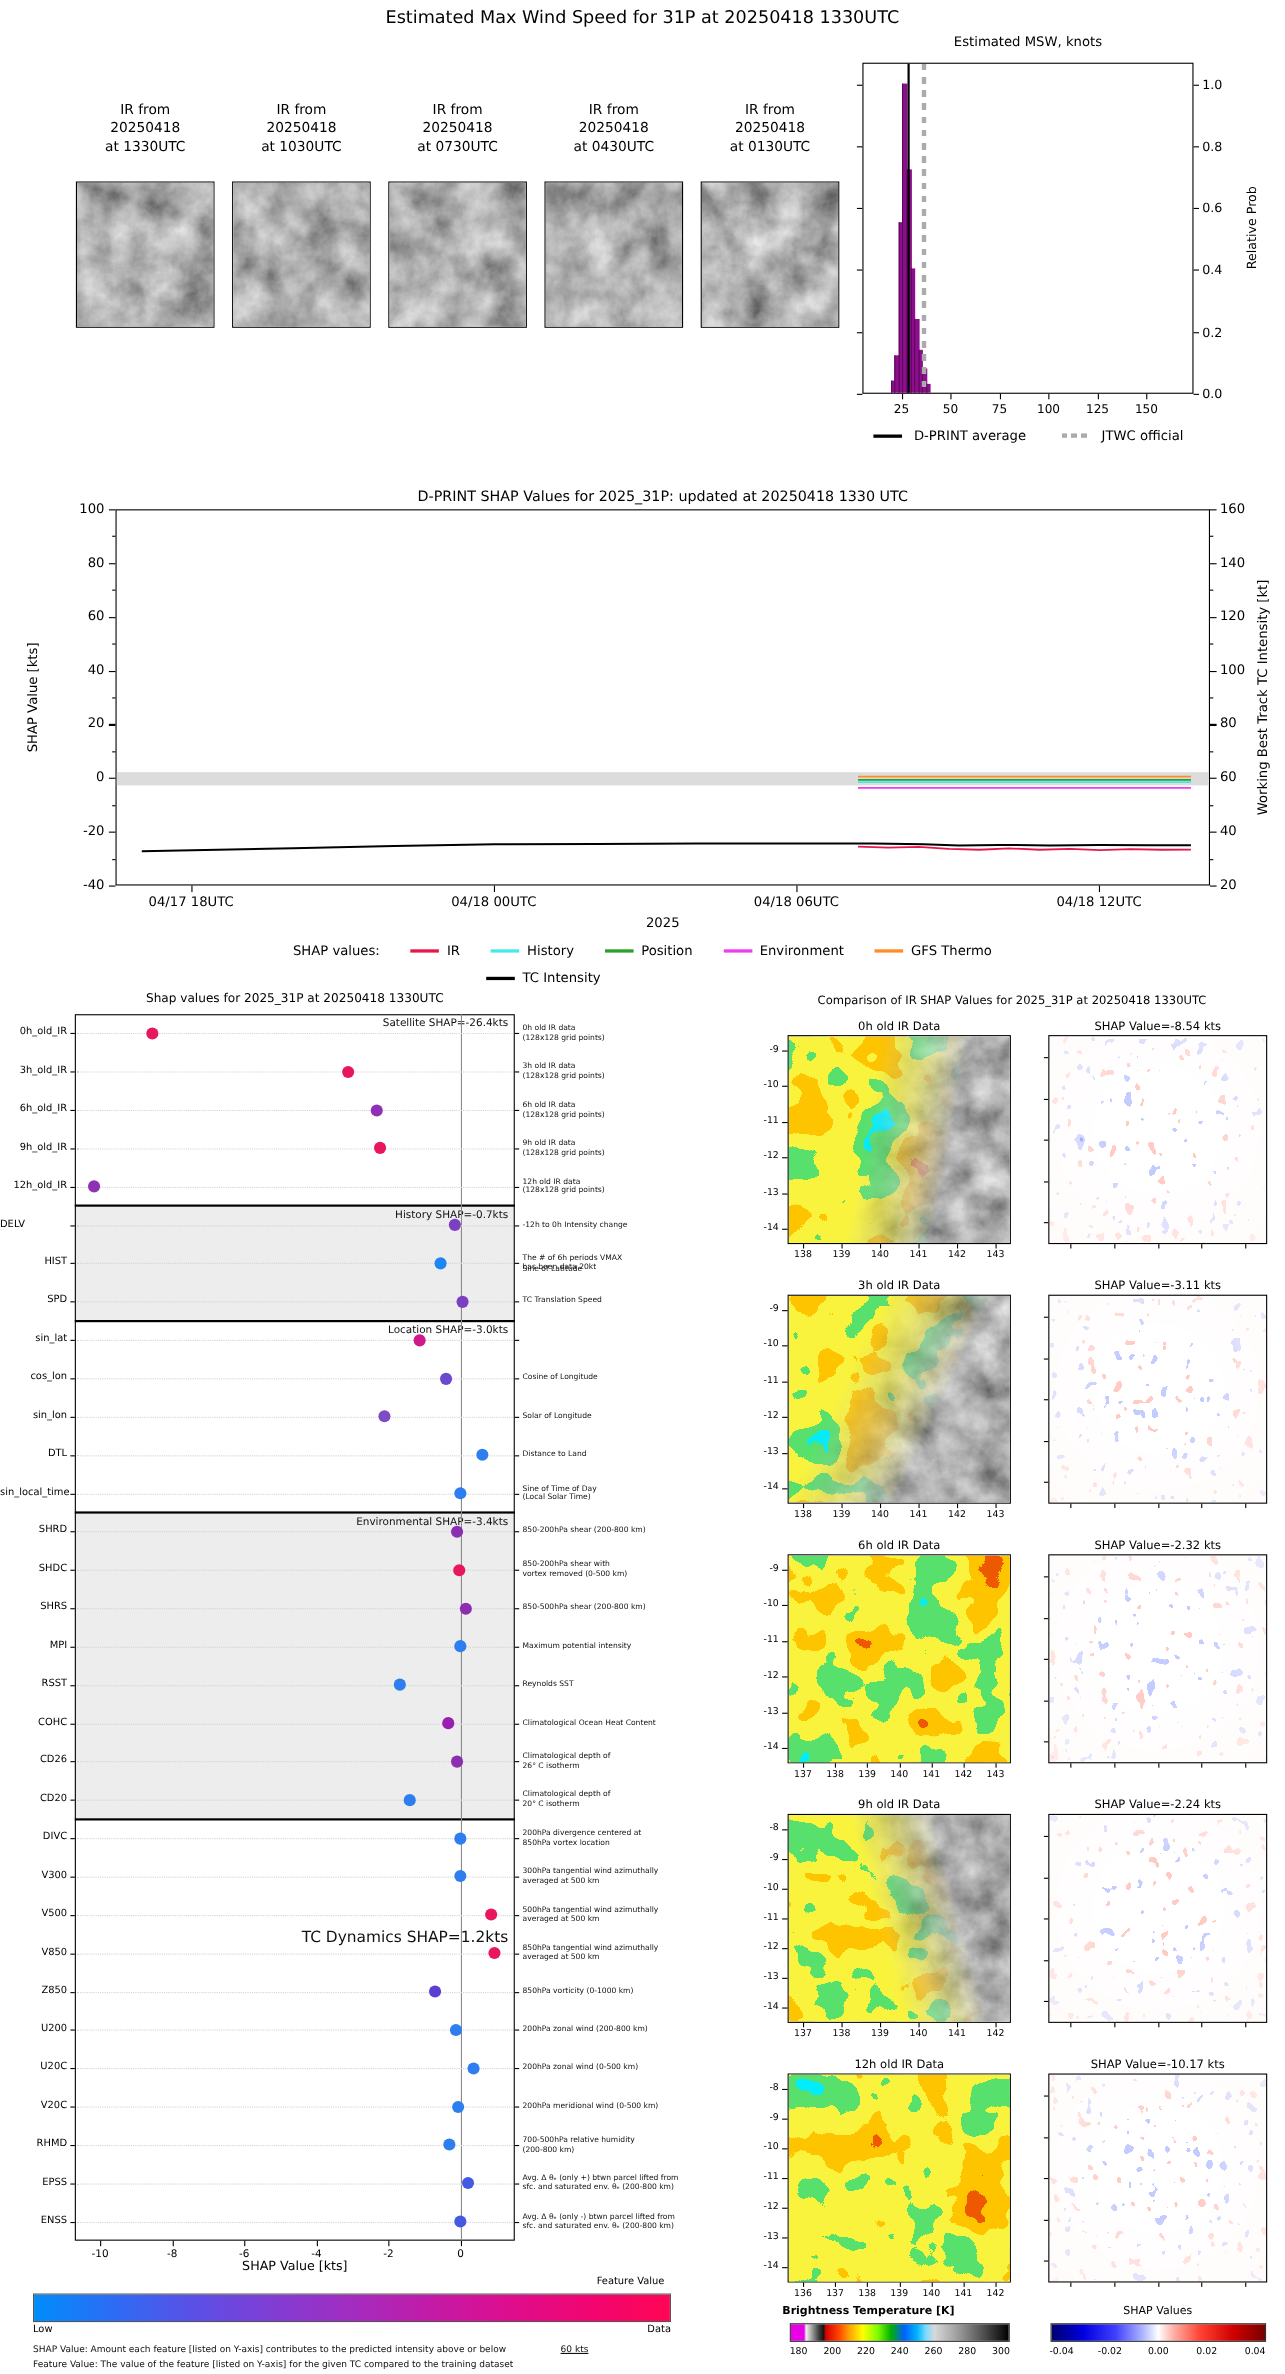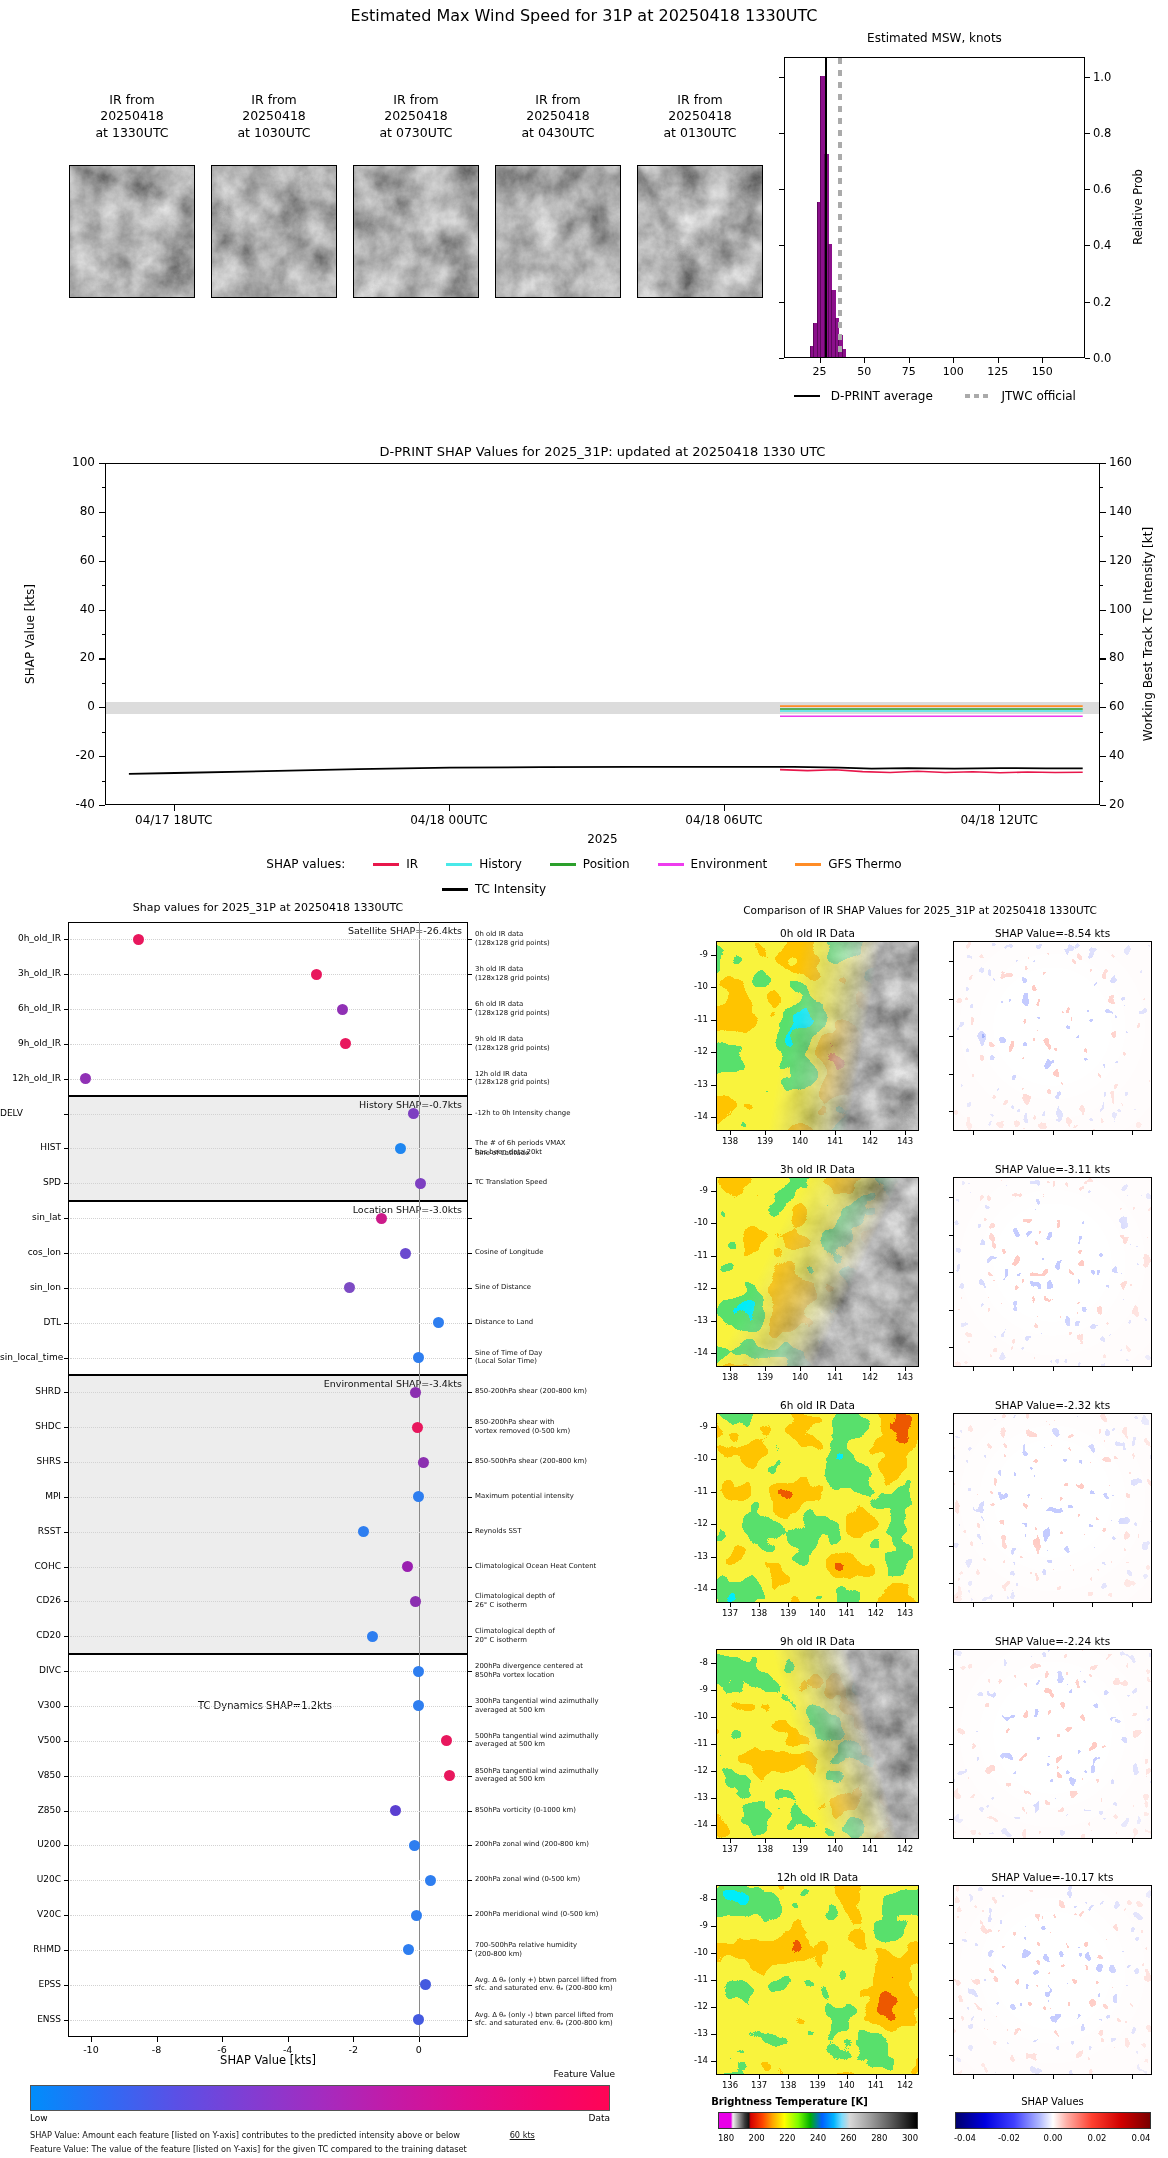--- a/index.html
+++ b/index.html
@@ -38,21 +38,21 @@
   <div class="abs ctr" style="left:105px;top:832px;width:995px;font-size:12px;">2025</div>
   <div class="abs ctr" style="left:0;top:856px;width:1168px;font-size:12px;">
     <span class="legend-item" style="font-weight:normal;">SHAP values:</span><span class="legend-item"><span class="legend-swatch tl-swatch" style="background: rgb(232, 23, 75);"></span><span>IR</span></span><span class="legend-item"><span class="legend-swatch tl-swatch" style="background: rgb(73, 233, 233);"></span><span>History</span></span><span class="legend-item"><span class="legend-swatch tl-swatch" style="background: rgb(44, 160, 44);"></span><span>Position</span></span><span class="legend-item"><span class="legend-swatch tl-swatch" style="background: rgb(238, 60, 238);"></span><span>Environment</span></span><span class="legend-item"><span class="legend-swatch tl-swatch" style="background: rgb(255, 140, 38);"></span><span>GFS Thermo</span></span>
   </div>
   <div class="abs ctr" style="left:0;top:881px;width:988px;font-size:12px;">
     <span class="legend-item"><span class="legend-swatch tl-swatch" style="background: rgb(0, 0, 0);"></span><span>TC Intensity</span></span>
   </div>
 
   <div class="abs ctr" style="left:68px;top:901px;width:400px;font-size:11px;">Shap values for 2025_31P at 20250418 1330UTC</div>
   <div class="abs ctr" style="left:68px;top:2053px;width:400px;font-size:11.5px;">SHAP Value [kts]</div>
-  <div class="abs" style="left:455px;top:2069px;width:160px;text-align:right;font-size:9px;">Feature Value</div>
+  <div class="abs" style="left:444px;top:2069px;width:160px;text-align:right;font-size:9px;">Feature Value</div>
   <div class="abs" style="left:30px;top:2085px;width:580px;height:26px;border:0.5px solid #555;box-sizing:border-box;background:linear-gradient(90deg,#008dfb 0%,#2b6df5 12%,#5a50e6 25%,#7f3ed4 37%,#a32cc0 50%,#c21ba8 62%,#de0d8d 75%,#f20570 88%,#ff0555 100%);"></div>
   <div class="abs" style="left:30px;top:2113px;font-size:9px;">Low</div>
   <div class="abs" style="left:450px;top:2113px;width:160px;text-align:right;font-size:9px;">Data</div>
   <div class="abs" style="left:30px;top:2130px;width:590px;font-size:8.2px;color:#111;"><span>SHAP Value: Amount each feature [listed on Y-axis] contributes to the predicted intensity above or below </span><u>60 kts</u></div>
   <div class="abs" style="left:30px;top:2144px;width:590px;font-size:8.2px;color:#111;">Feature Value: The value of the feature [listed on Y-axis] for the given TC compared to the training dataset</div>
 
   <div class="abs ctr" style="left:640px;top:904px;width:560px;font-size:10.5px;">Comparison of IR SHAP Values for 2025_31P at 20250418 1330UTC</div>
   <div class="abs ctr" style="left:688px;top:2096px;width:203px;font-size:10px;font-weight:bold;">Brightness Temperature [K]</div>
   <div class="abs ctr" style="left:953px;top:2096px;width:199px;font-size:10px;">SHAP Values</div>
   <div class="abs" style="left:718px;top:2112px;width:200px;height:17px;border:0.5px solid #333;box-sizing:border-box;background:linear-gradient(90deg,#e800e8 0%,#e800e8 6%,#f0f0f0 7%,#3a3a3a 13%,#151515 15%,#d40000 16%,#ff4500 22%,#ffa500 27%,#ffff00 33%,#7cfc00 40%,#00b000 46%,#0060ff 52%,#00b4ff 58%,#7adcff 62%,#d8d8d8 66%,#a0a0a0 76%,#606060 86%,#000000 100%);"></div>
@@ -270,21 +270,21 @@
     <div style="position: absolute; left: 68px; top: 925px; width: 394px; text-align: right; font-size: 9.5px; color: rgb(17, 17, 17);">Satellite SHAP=-26.4kts</div>
     <div style="position: absolute; left: 68px; top: 1096.22px; width: 400px; height: 104.531px; background: rgb(237, 237, 237);"></div>
     <div style="position: absolute; left: 68px; top: 1095.22px; width: 400px; height: 2px; background: rgb(0, 0, 0);"></div>
     <div style="position: absolute; left: 68px; top: 1099.22px; width: 394px; text-align: right; font-size: 9.5px; color: rgb(17, 17, 17);">History SHAP=-0.7kts</div>
     <div style="position: absolute; left: 68px; top: 1199.75px; width: 400px; height: 2px; background: rgb(0, 0, 0);"></div>
     <div style="position: absolute; left: 68px; top: 1203.75px; width: 394px; text-align: right; font-size: 9.5px; color: rgb(17, 17, 17);">Location SHAP=-3.0kts</div>
     <div style="position: absolute; left: 68px; top: 1374.97px; width: 400px; height: 278.75px; background: rgb(237, 237, 237);"></div>
     <div style="position: absolute; left: 68px; top: 1373.97px; width: 400px; height: 2px; background: rgb(0, 0, 0);"></div>
     <div style="position: absolute; left: 68px; top: 1377.97px; width: 394px; text-align: right; font-size: 9.5px; color: rgb(17, 17, 17);">Environmental SHAP=-3.4kts</div>
     <div style="position: absolute; left: 68px; top: 1652.72px; width: 400px; height: 2px; background: rgb(0, 0, 0);"></div>
-    <div style="position: absolute; left: 68px; top: 1700px; width: 394px; text-align: center; font-size: 10px; color: rgb(17, 17, 17);">TC Dynamics SHAP=1.2kts</div>
+    <div style="position: absolute; left: 68px; top: 1753px; width: 394px; text-align: right; font-size: 14px; color: rgb(17, 17, 17);">TC Dynamics SHAP=1.2kts</div>
     <div style="position: absolute; left: 68px; top: 922px; width: 400px; height: 1115px; border: 1.2px solid rgb(0, 0, 0); box-sizing: border-box;"></div>
     <div style="position: absolute; left: 418.82px; top: 922px; width: 1px; height: 1115px; background: rgb(138, 138, 138);"></div>
     <div style="position: absolute; left: 70px; top: 939.422px; width: 396px; height: 0px; border-top: 1px dotted rgb(210, 210, 210);"></div>
     <div style="position: absolute; left: 0px; top: 933.422px; width: 61px; text-align: right; font-size: 9px;">0h_old_IR</div>
     <div style="position: absolute; left: 64px; top: 939.422px; width: 4px; height: 1px; background: rgb(0, 0, 0);"></div>
     <div style="position: absolute; left: 468px; top: 939.422px; width: 4px; height: 1px; background: rgb(0, 0, 0);"></div>
     <div style="position: absolute; left: 133.32px; top: 933.922px; width: 11px; height: 11px; border-radius: 50%; background: rgb(232, 23, 93);"></div>
     <div style="position: absolute; left: 475px; top: 930.422px; width: 150px; font-size: 6.9px; line-height: 1.25; color: rgb(17, 17, 17);">
       <div>0h old IR data</div>
       <div>(128x128 grid points)</div>
@@ -365,21 +365,21 @@
     <div style="position: absolute; left: 400.205px; top: 1247.52px; width: 11px; height: 11px; border-radius: 50%; background: rgb(106, 73, 207);"></div>
     <div style="position: absolute; left: 475px; top: 1248.02px; width: 150px; font-size: 6.9px; line-height: 1.25; color: rgb(17, 17, 17);">
       <div>Cosine of Longitude</div>
     </div>
     <div style="position: absolute; left: 70px; top: 1287.86px; width: 396px; height: 0px; border-top: 1px dotted rgb(210, 210, 210);"></div>
     <div style="position: absolute; left: 0px; top: 1281.86px; width: 61px; text-align: right; font-size: 9px;">sin_lon</div>
     <div style="position: absolute; left: 64px; top: 1287.86px; width: 4px; height: 1px; background: rgb(0, 0, 0);"></div>
     <div style="position: absolute; left: 468px; top: 1287.86px; width: 4px; height: 1px; background: rgb(0, 0, 0);"></div>
     <div style="position: absolute; left: 344.467px; top: 1282.36px; width: 11px; height: 11px; border-radius: 50%; background: rgb(125, 75, 196);"></div>
     <div style="position: absolute; left: 475px; top: 1282.86px; width: 150px; font-size: 6.9px; line-height: 1.25; color: rgb(17, 17, 17);">
-      <div>Sine of Distance</div>
+      <div>Solar of Longitude</div>
     </div>
     <div style="position: absolute; left: 70px; top: 1322.7px; width: 396px; height: 0px; border-top: 1px dotted rgb(210, 210, 210);"></div>
     <div style="position: absolute; left: 0px; top: 1316.7px; width: 61px; text-align: right; font-size: 9px;">DTL</div>
     <div style="position: absolute; left: 64px; top: 1322.7px; width: 4px; height: 1px; background: rgb(0, 0, 0);"></div>
     <div style="position: absolute; left: 468px; top: 1322.7px; width: 4px; height: 1px; background: rgb(0, 0, 0);"></div>
     <div style="position: absolute; left: 432.992px; top: 1317.2px; width: 11px; height: 11px; border-radius: 50%; background: rgb(46, 126, 240);"></div>
     <div style="position: absolute; left: 475px; top: 1317.7px; width: 150px; font-size: 6.9px; line-height: 1.25; color: rgb(17, 17, 17);">
       <div>Distance to Land</div>
     </div>
     <div style="position: absolute; left: 70px; top: 1357.55px; width: 396px; height: 0px; border-top: 1px dotted rgb(210, 210, 210);"></div>

